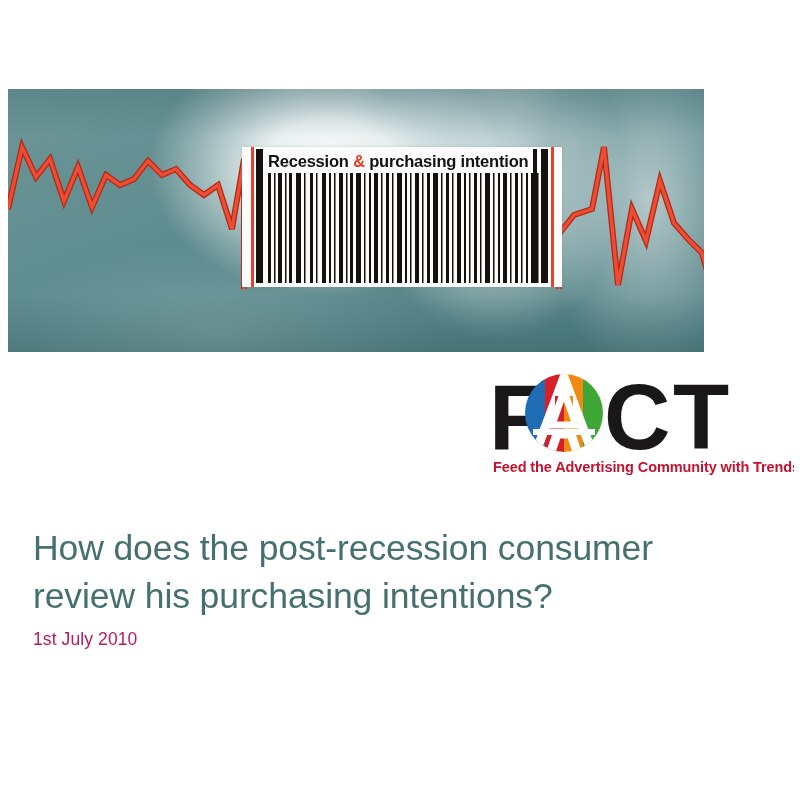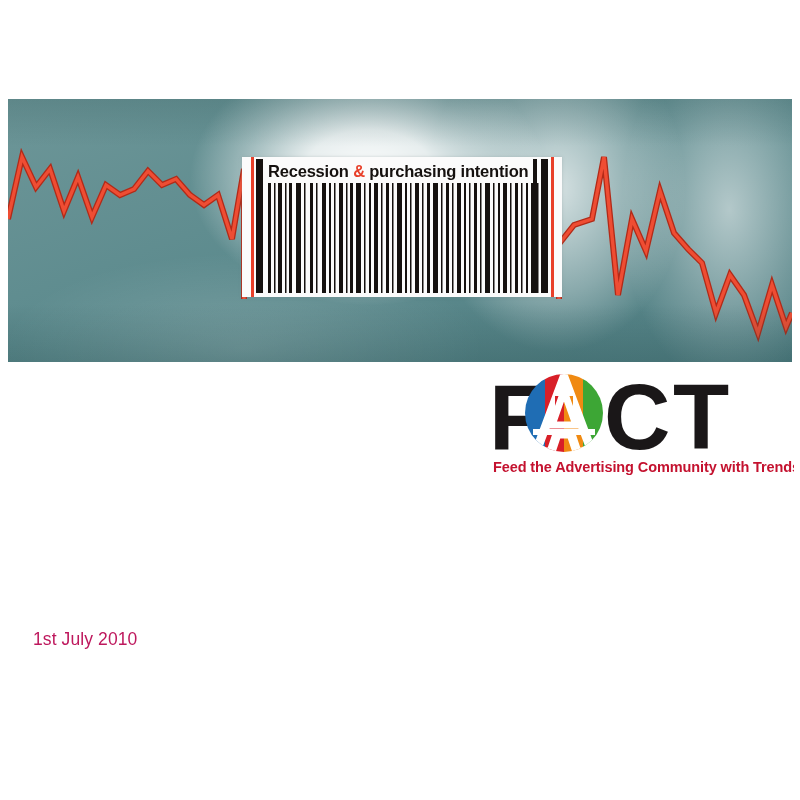--- a/index.html
+++ b/index.html
@@ -17,22 +17,22 @@
     position: relative;
     width: 800px;
     height: 800px;
     background: #ffffff;
   }
 
   
   .hero {
     position: absolute;
     left: 8px;
-    top: 99px;
-    width: 784px;
+    top: 89px;
+    width: 696px;
     height: 263px;
     overflow: hidden;
     background: #c4b5fd;
   }
   .hero-bg {
     position: absolute;
     inset: 0;
     background:
       radial-gradient(ellipse 210px 150px at 46% 30%, rgba(255,255,255,0.99) 0%, rgba(255,255,255,0.85) 32%, rgba(255,255,255,0.35) 62%, rgba(255,255,255,0) 85%),
       radial-gradient(ellipse 150px 190px at 70% 34%, rgba(255,255,255,0.75) 0%, rgba(255,255,255,0.30) 55%, rgba(255,255,255,0) 86%),
@@ -250,15 +250,16 @@
       </g>
 
       <text x="115" y="76" font-family="Liberation Sans, sans-serif" font-size="92" font-weight="bold" fill="#1a1718">C</text>
 
       <text x="184" y="76" font-family="Liberation Sans, sans-serif" font-size="92" font-weight="bold" fill="#1a1718">T</text>
 
       <text x="4" y="99" font-family="Liberation Sans, sans-serif" font-size="14.5" font-weight="bold" fill="#c4122f" letter-spacing="-0.1">Feed the Advertising Community with Trends</text>
     </svg>
   </div>
 
+  <div class="title">How does the post-recession consumer review his purchasing intentions?</div>
   <div class="subtitle">1st July 2010</div>
 
 </div>
 
 </body></html>

